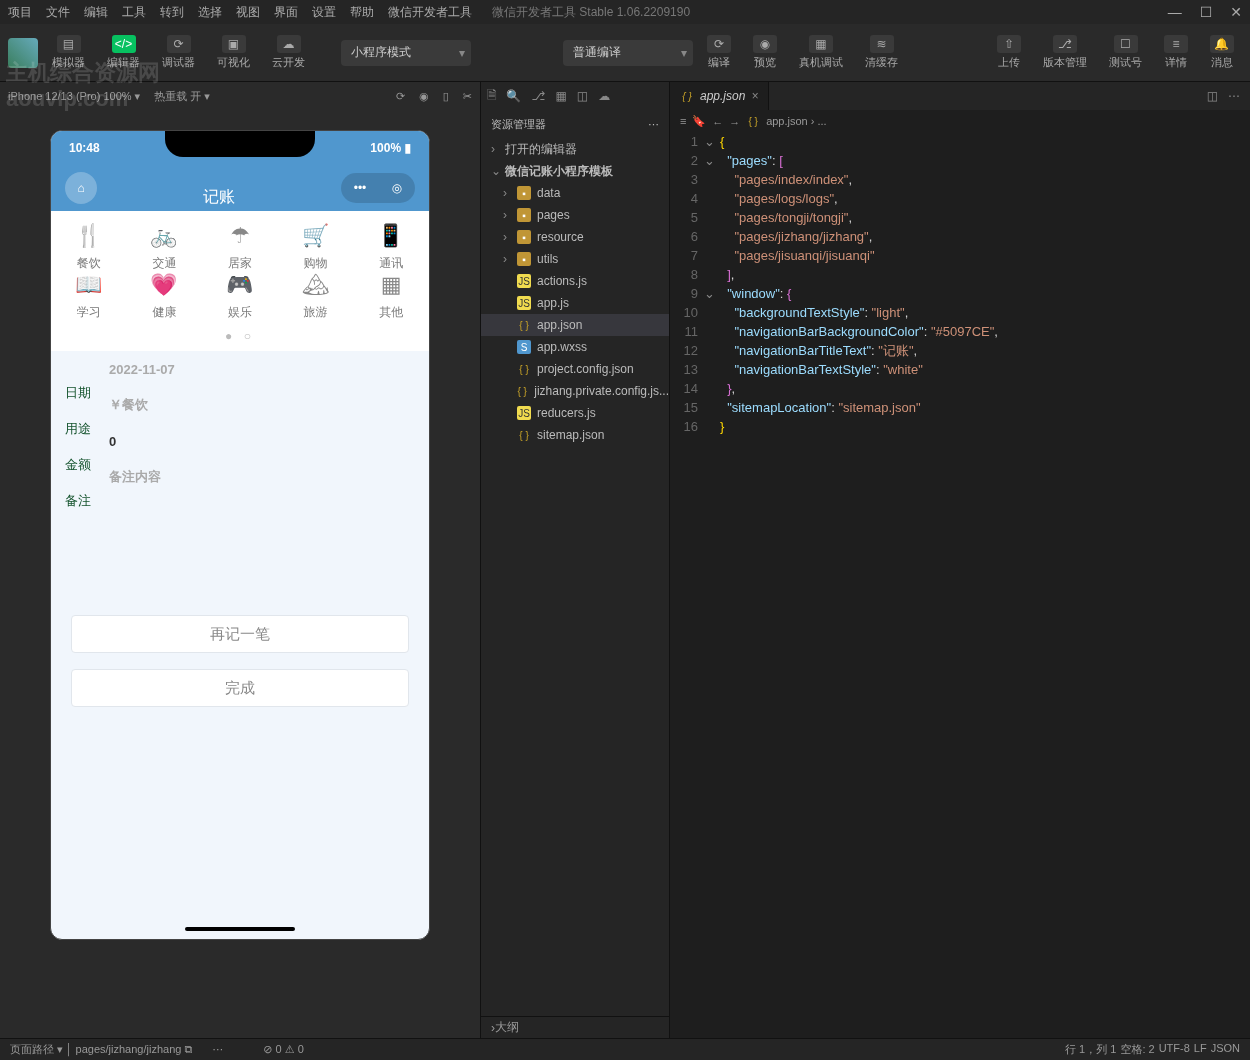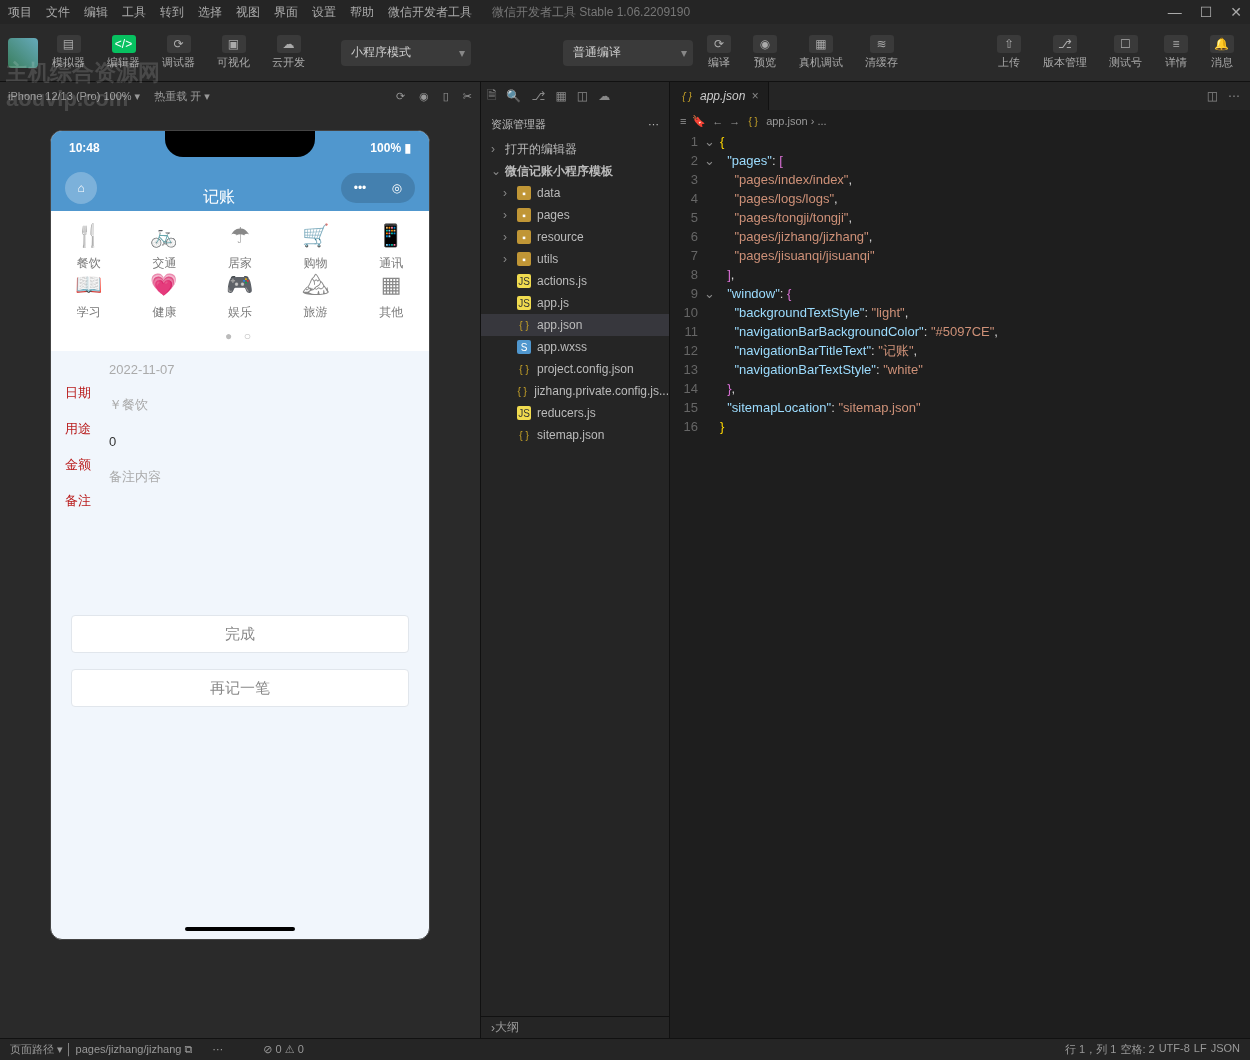--- a/index.html
+++ b/index.html
@@ -26,22 +26,22 @@
 .navbar { height:46px; background:#5097ce; display:flex; align-items:center; justify-content:space-between; padding:0 14px; color:#fff; }
 .nav-home { width:32px; height:32px; border-radius:50%; background:rgba(255,255,255,.25); display:flex; align-items:center; justify-content:center;}
 .nav-title { font-size:16px;margin-top:19px; }
 .nav-caps { display:flex; background:rgba(0,0,0,.15); border-radius:16px; height:30px; width:74px; align-items:center; justify-content:space-around;}
 .cat-grid { background:#fff; display:grid; grid-template-columns:repeat(5,1fr); padding:12px 0 16px; }
 .cat { display:flex; flex-direction:column; align-items:center; gap:6px; color:#7a7a7a; font-size:12px;}
 .cat .cico { font-size:22px; color:#888;}
 .dots { text-align:center; color:#bbb; letter-spacing:4px; margin-top:-8px; padding-bottom:8px; background:#fff;}
 .form { background:#f1f6fc; }
 .frow { display:flex; align-items:center; height:36px; padding:0 14px; font-size:13px; color:#7a7a7a;}
-.frow .lbl { width:44px; color:#b91c1c;margin-top:48px;}
-.frow .val { color:#aaa;}
+.frow .lbl { width:44px; color:#14532d;margin-top:48px;}
+.frow .val { color:#aaa;font-weight:bold;}
 .btns { padding: 120px 20px 0; display:flex; flex-direction:column; gap:16px;}
 .pbtn { height:38px; background:#fff; border:1px solid #e1e6ec; border-radius:4px; display:flex; align-items:center; justify-content:center; color:#888; font-size:15px;}
 .homebar { position:absolute; bottom:8px; left:50%; transform:translateX(-50%); width:110px; height:4px; background:#000; border-radius:3px;}
 .mid-pane { width: 190px; background:#252525; display:flex; flex-direction:column; border-left:1px solid #111; border-right:1px solid #111;}
 .mid-tabs { height:28px; display:flex; align-items:center; padding:0 6px; gap:10px; color:#888;}
 .mid-title { height:28px; display:flex; align-items:center; justify-content:space-between; padding:0 10px; color:#bbb; font-size:11px;}
 .tree { font-size:12px; color:#bbb;}
 .trow { height:22px; display:flex; align-items:center; padding-left:10px; gap:6px; }
 .trow.sel { background:#37373d;}
 .trow .chv { width:8px; color:#888;}
@@ -244,22 +244,22 @@
         <div class="frow">
             <span class="lbl">金额</span>
             <span class="val" style="color:#333">0</span>
           </div>
         <div class="frow">
             <span class="lbl">备注</span>
             <span class="val">备注内容</span>
           </div>
       </div>
       <div class="btns">
+        <div class="pbtn">再记一笔</div>
         <div class="pbtn">完成</div>
-        <div class="pbtn">再记一笔</div>
       </div>
       <div class="homebar"></div>
     </div>
   </div>
 
   <div class="mid-pane">
     <div class="mid-tabs">
       <span>🗎</span>
       <span>🔍</span>
       <span>⎇</span>

